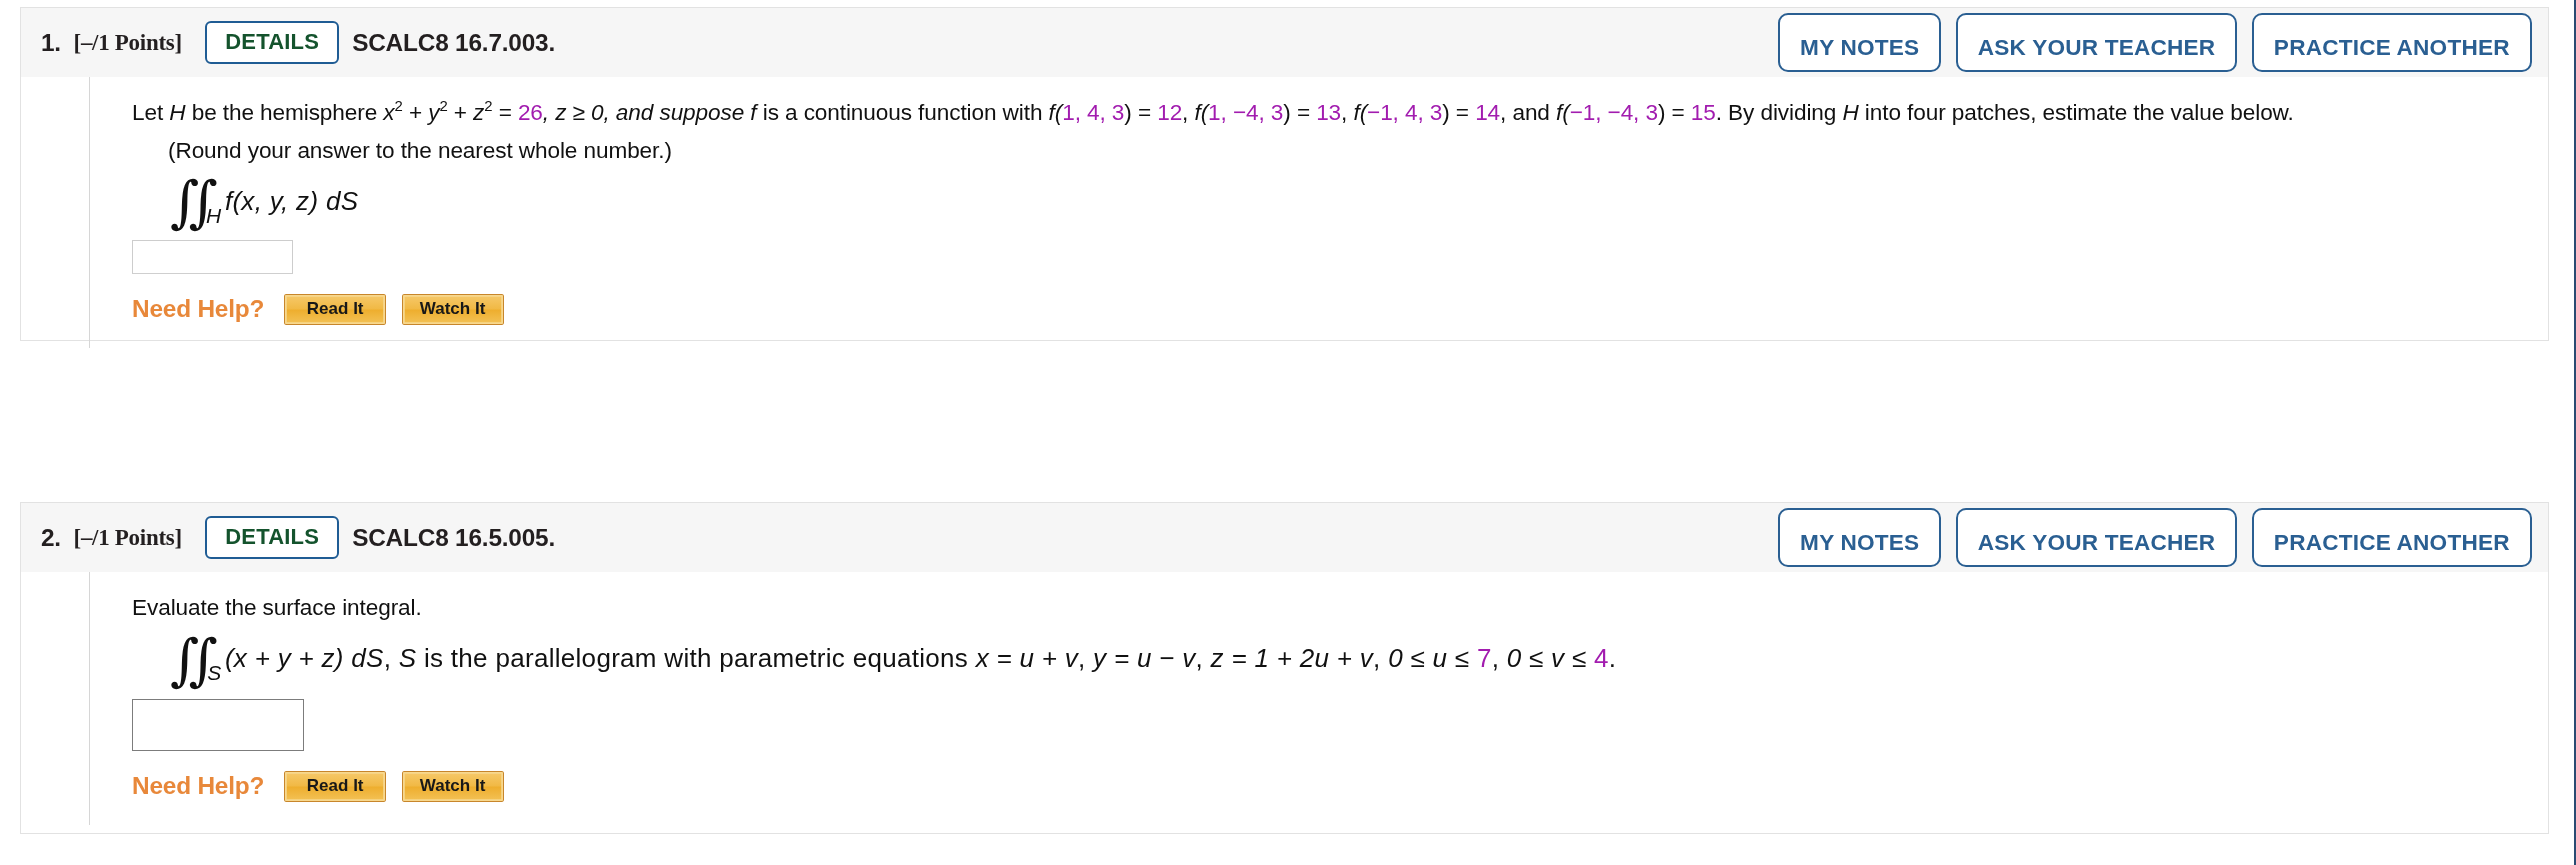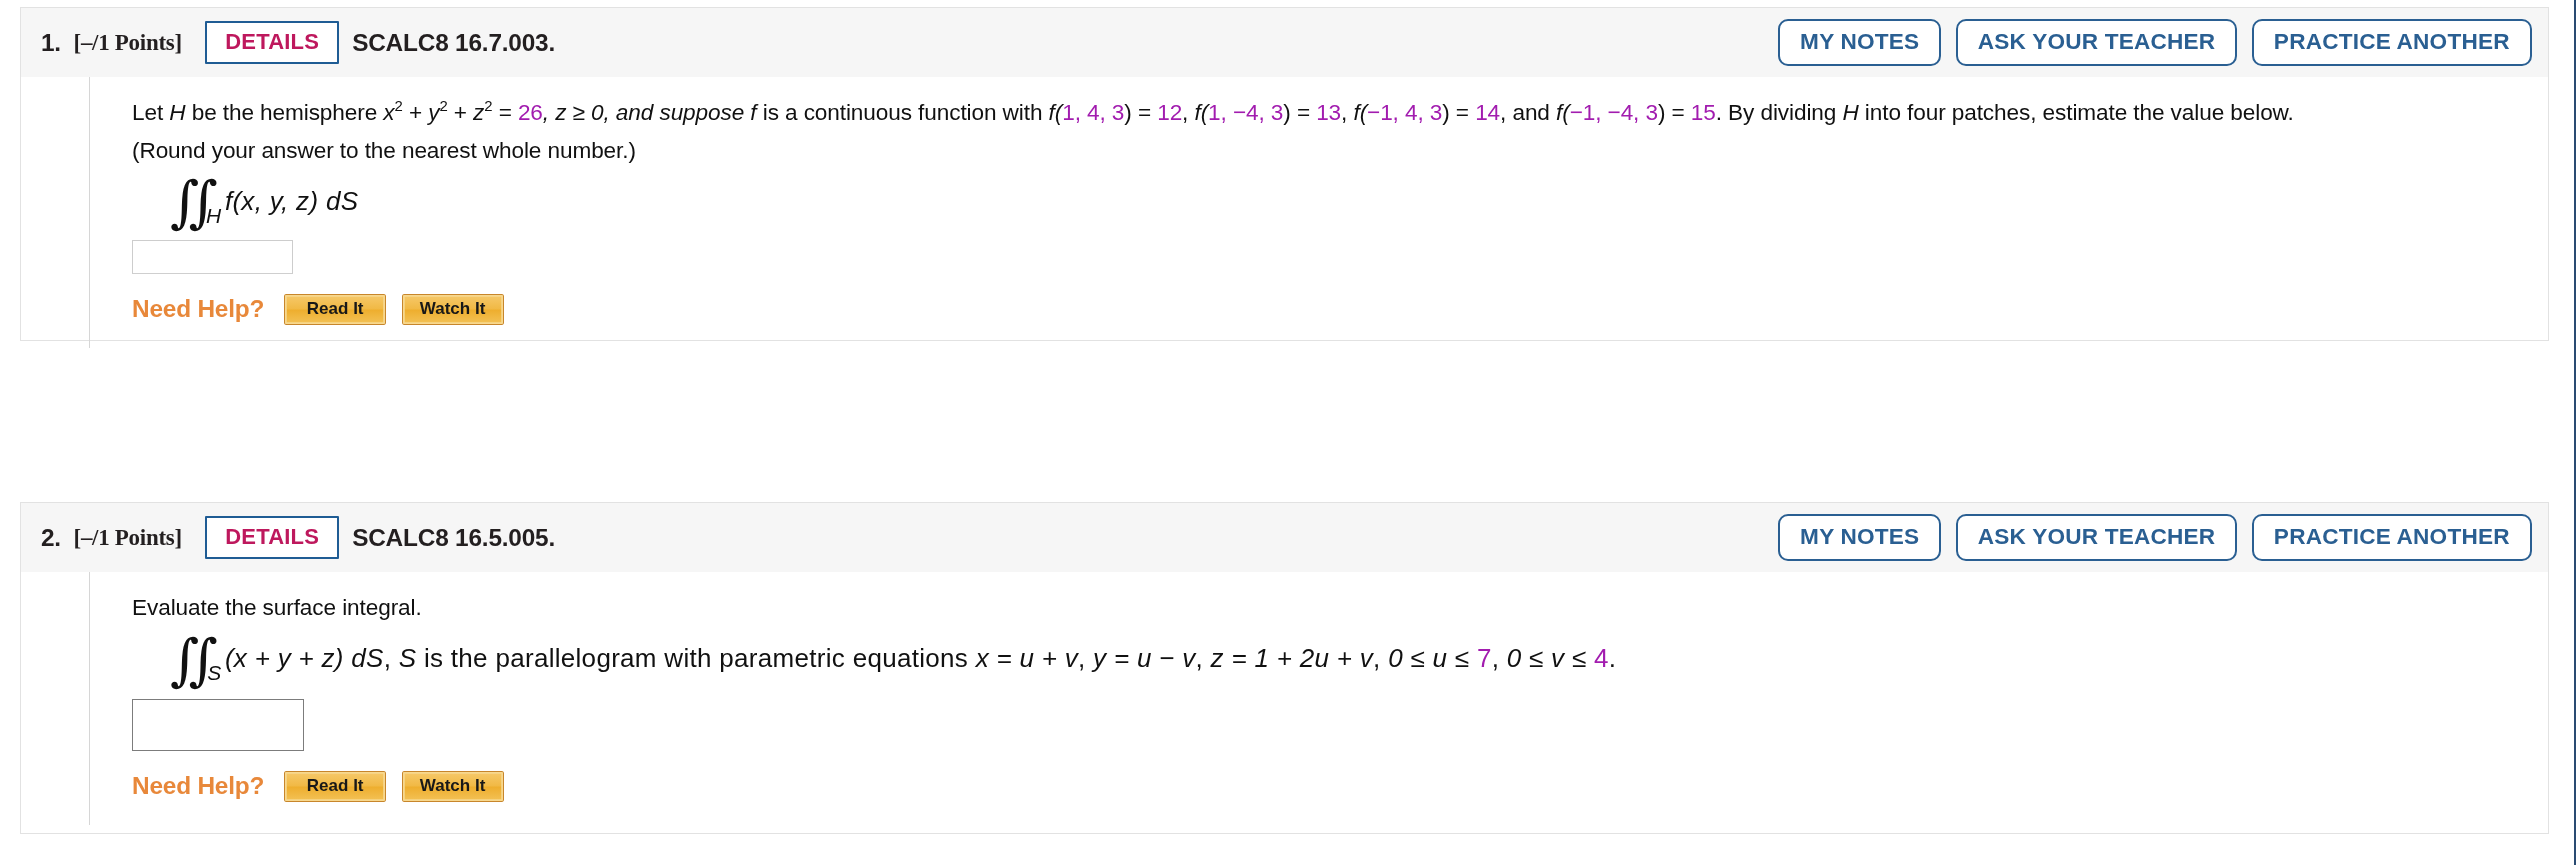--- a/index.html
+++ b/index.html
@@ -56,23 +56,23 @@
     color: #231f20;
     margin-left: 12.6px;
     letter-spacing: -0.3px;
     white-space: nowrap;
     font-family: Liberation Serif, serif;
   }
 
   .details-btn {
     margin-left: 23.5px;
     border: 2.7px solid #1f5c94;
-    border-radius: 1px;
-    background: #ffffff;
-    color: #be185d;
+    border-radius: 6px;
+    background: #ffffff;
+    color: #14532d;
     font-size: 22px;
     font-weight: bold;
     letter-spacing: 0.2px;
     padding: 8.1px 18px 9px 18px;
     line-height: 1;
     cursor: pointer;
     font-family: "Liberation Sans", sans-serif;
     white-space: nowrap;
     text-align: center;
   }
@@ -94,21 +94,21 @@
     gap: 14.5px;
   }
   .act-btn {
     border: 2.7px solid #2a5f92;
     border-radius: 10px;
     background: #ffffff;
     color: #2a5f92;
     font-size: 22.6px;
     font-weight: 600;
     letter-spacing: 0.2px;
-    padding: 10px 20px 11px 20px;
+    padding: 22px 20px 11px 20px;
     line-height: 1;
     cursor: pointer;
     font-family: "Liberation Sans", sans-serif;
     white-space: nowrap;
   }
 
   
   .prob-body {
     border: 0.9px solid #e2e2e2;
     border-top: none;
@@ -128,21 +128,21 @@
   .qtext {
     font-size: 22.6px;
     color: #111111;
     line-height: 1.42;
     letter-spacing: -0.1px;
   }
   .qtext .it { font-style: italic; }
   .red { color: #a21caf; }
   sup.exp { font-size: 0.66em; vertical-align: super; line-height: 0; }
 
-  .line2 { margin-top: 5.4px; }
+  .line2 { margin-top: 5.4px; margin-left: 36px; }
 
   
   .expr-row {
     display: flex;
     align-items: center;
     margin-top: 12.6px;
     margin-left: 38px;
     font-size: 22.6px;
     color: #111;
   }

